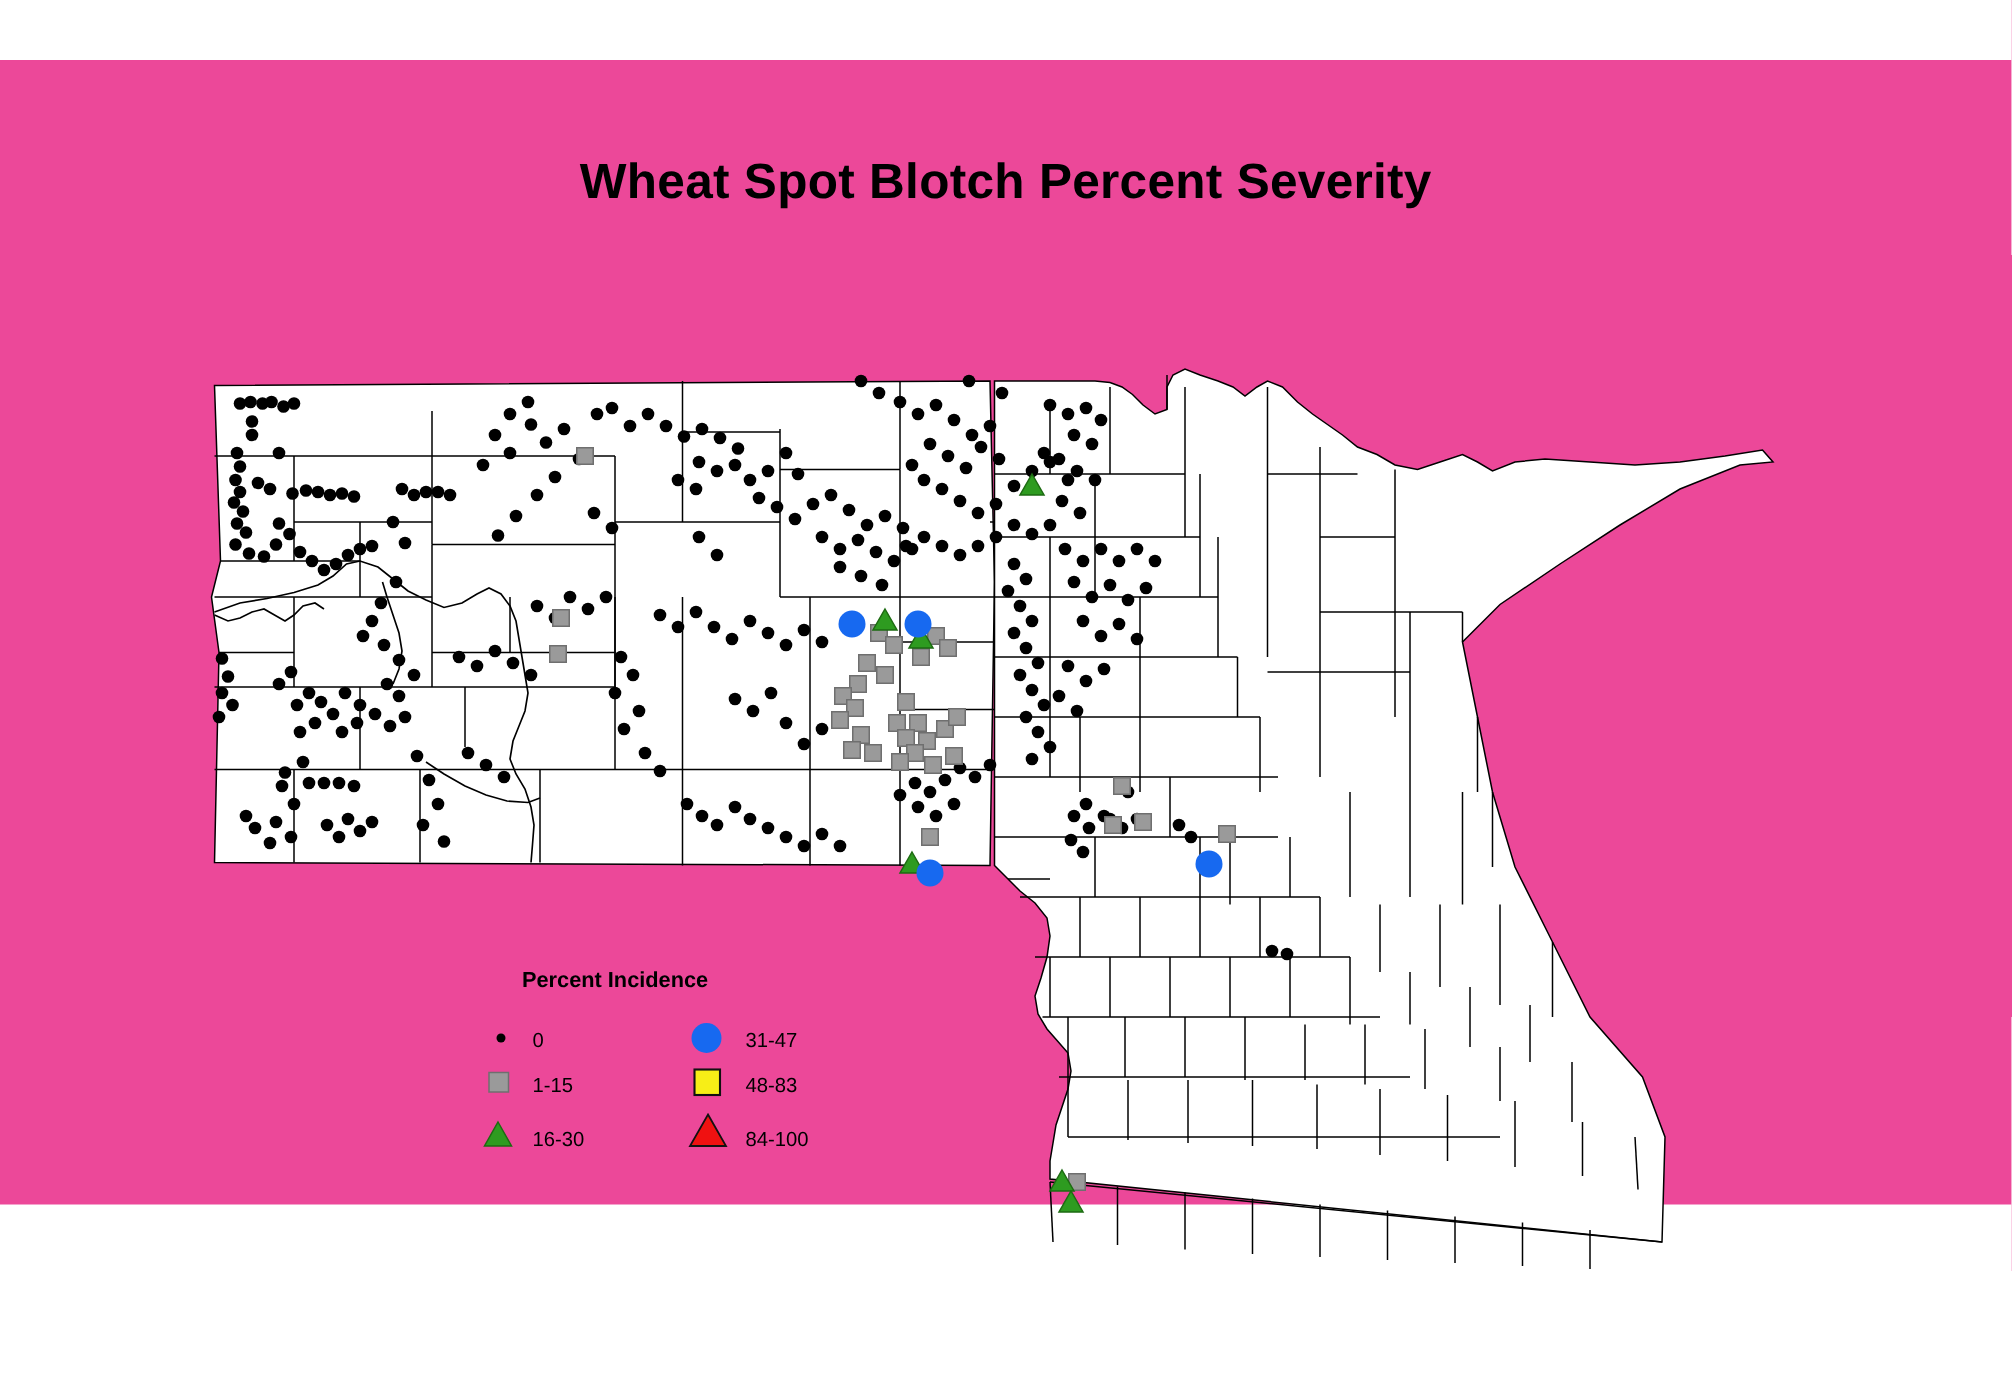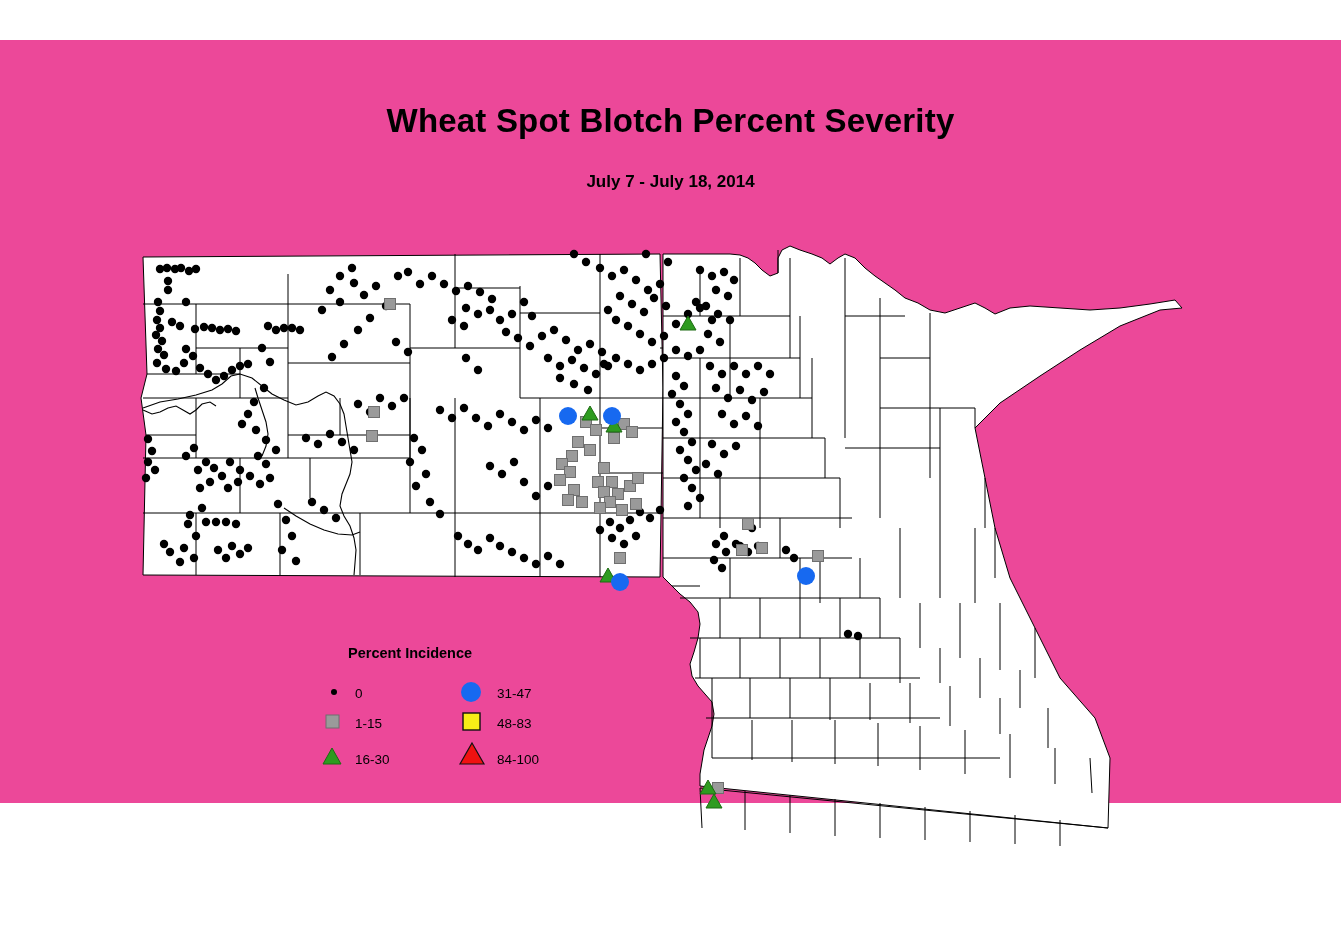--- a/index.html
+++ b/index.html
@@ -26,21 +26,20 @@
   .lg-ysq{fill:#f7ee17;stroke:#111111;stroke-width:1.4;}
   .lg-rtri{fill:#f01111;stroke:#111111;stroke-width:1.2;}
   .lg-dot{fill:#000;}
 </style>
 </head>
 <body>
 
 <div id="page">
 
   <div class="title">Wheat Spot Blotch Percent Severity</div>
-  <div class="subtitle">July 7 - July 18, 2014</div>
 
   <div id="mapwrap">
     <svg id="map" viewBox="0 0 1341 926" xmlns="http://www.w3.org/2000/svg">
 
       <g>
 
         <path class="county" d="M143,199 L147,316 L141,340 L146,377 L143,517 L660,519 L663,330 L660,196 Z"></path>
 
         <path class="county" d="M143,246 L288,246"></path>
         <path class="county" d="M288,216 L288,305"></path>

